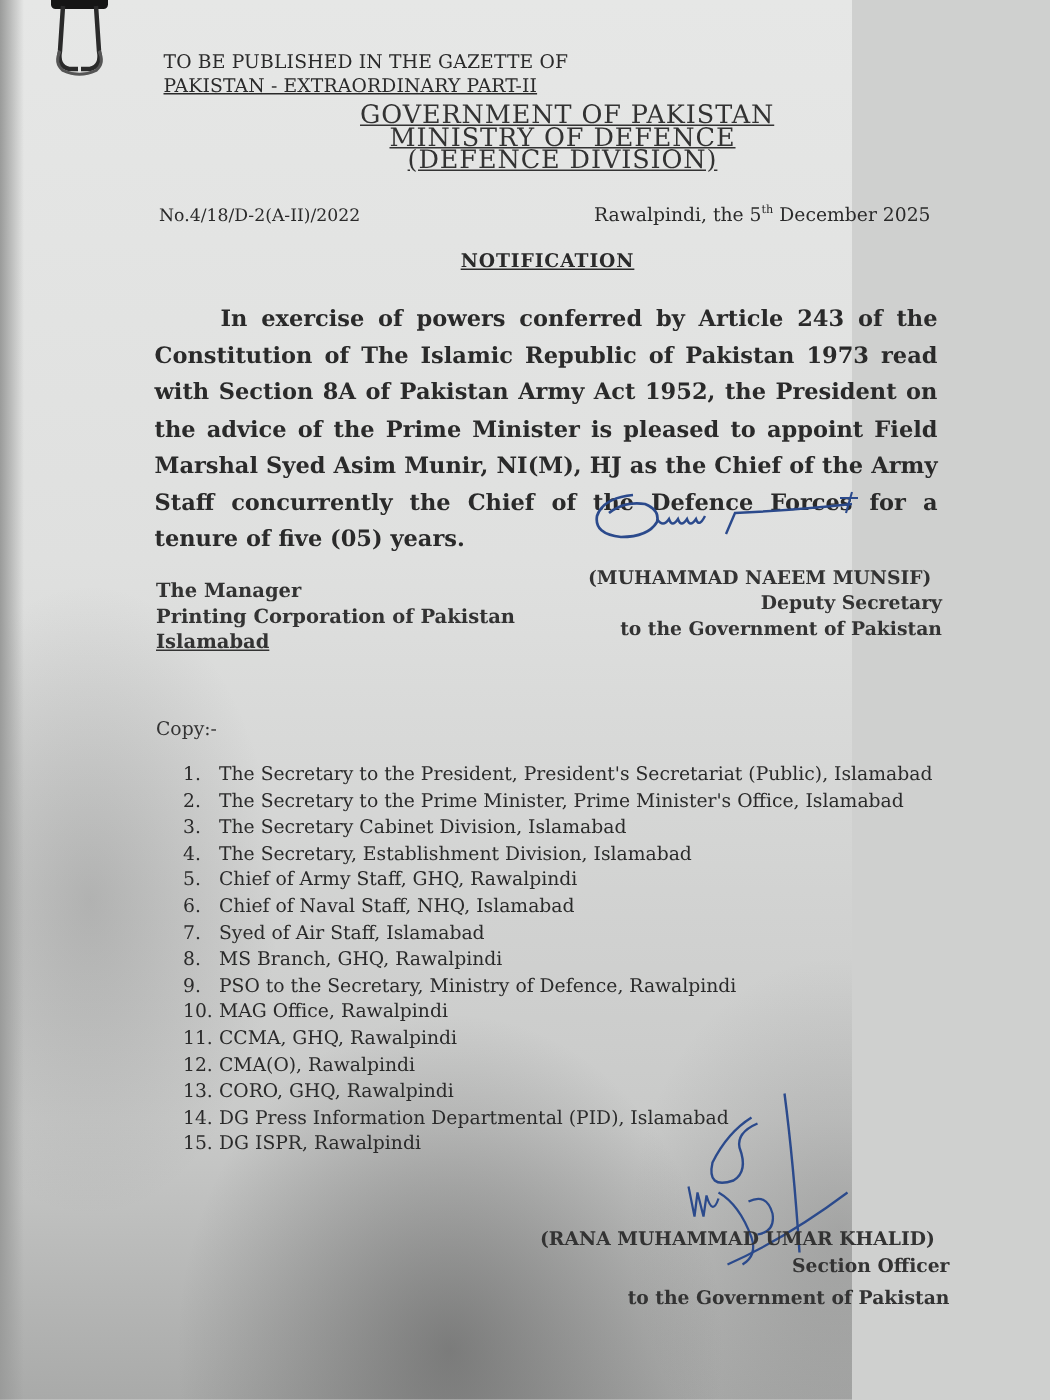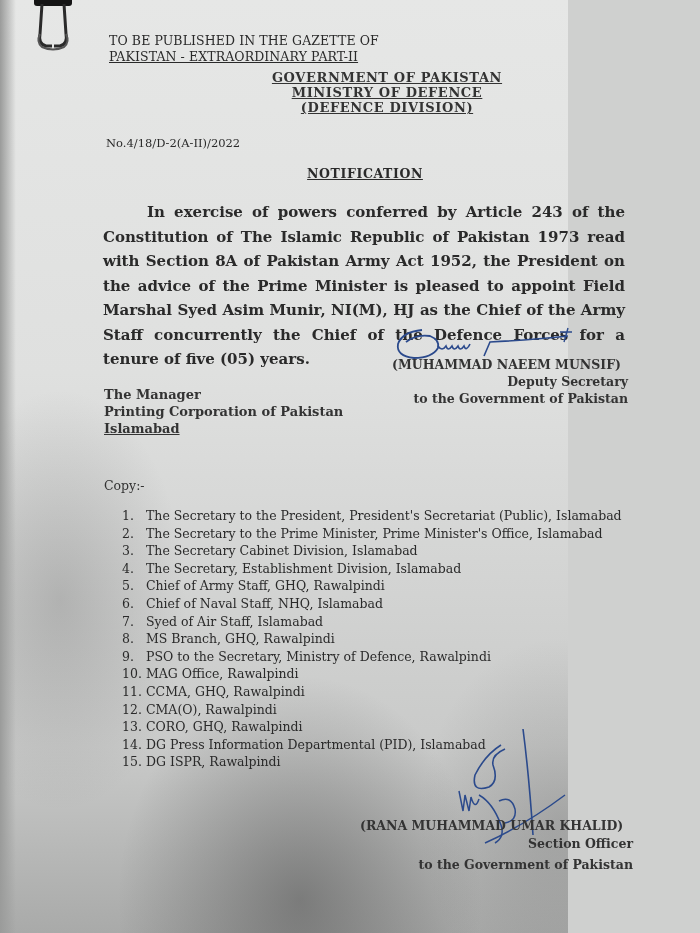--- a/index.html
+++ b/index.html
@@ -39,24 +39,24 @@
     .abs { position: absolute; white-space: nowrap; }
     .gazette {
       left: 109px; top: 33px;
       font-size: 12.5px;
       line-height: 16px;
       letter-spacing: 0.1px;
     }
     .gazette div { }
     .gazette .u { text-decoration: underline; }
     .gov-head {
-      left: 252px; top: 70px; width: 270px;
+      left: 240px; top: 70px; width: 270px;
       text-align: center;
-      font-size: 13px;
-      font-weight: bold;
+      font-size: 17px;
+      font-weight: normal;
       line-height: 15px;
       letter-spacing: 0.6px;
       color: #333;
     }
     .gov-head div { text-decoration: underline; }
     .ref-no {
       left: 106px; top: 136px;
       font-size: 11.5px;
     }
     .date-line {
@@ -80,21 +80,21 @@
       text-align: justify;
       text-indent: 44px;
       text-align-last: left;
       font-weight: bold;
     }
     .sig1 {
       left: 392px; top: 322px;
       width: 200px; height: 48px;
     }
     .sign-block-1 {
-      left: 390px; top: 356px; width: 238px;
+      left: 390px; top: 376px; width: 238px;
       text-align: right;
       font-size: 12.5px;
       font-weight: bold;
       line-height: 17px;
       color: #333;
     }
     .sign-block-1 .name { text-align: left; padding-left: 2px; }
     .addressee {
       left: 104px; top: 386px;
       font-size: 13px;
@@ -151,20 +151,23 @@
   </div>
 
   <div class="abs gov-head">
     <div>GOVERNMENT OF PAKISTAN</div>
     <div>MINISTRY OF DEFENCE</div>
     <div>(DEFENCE DIVISION)</div>
   </div>
 
   <div class="abs ref-no">No.4/18/D-2(A-II)/2022</div>
 
+  <div class="abs date-line">
+    <span>Rawalpindi, the 5</span><sup>th</sup><span> December 2025</span>
+  </div>
 
   <div class="abs notif-title">NOTIFICATION</div>
 
   <div class="abs body-para">In exercise of powers conferred by Article 243 of the Constitution of The Islamic Republic of Pakistan 1973 read with Section 8A of Pakistan Army Act 1952, the President on the advice of the Prime Minister is pleased to appoint Field Marshal Syed Asim Munir, NI(M), HJ as the Chief of the Army Staff concurrently the Chief of the Defence Forces for a tenure of five (05) years.</div>
 
   <svg class="abs sig1" viewBox="0 0 200 48">
     <path d="M30 8 Q10 10 6 22 Q4 34 22 36 Q40 36 46 26 Q48 18 38 14 Q24 12 14 20" fill="none" stroke="#2b4a8c" stroke-width="1.8"></path>
     <path d="M46 24 Q50 30 54 24 Q56 30 60 24 Q62 30 66 24 Q68 30 72 24 Q74 30 78 22" fill="none" stroke="#2b4a8c" stroke-width="1.6"></path>
     <path d="M92 34 L98 20 Q140 18 176 14" fill="none" stroke="#2b4a8c" stroke-width="1.6"></path>
     <path d="M168 10 L180 10 M176 6 L172 20" fill="none" stroke="#2b4a8c" stroke-width="1.4"></path>

